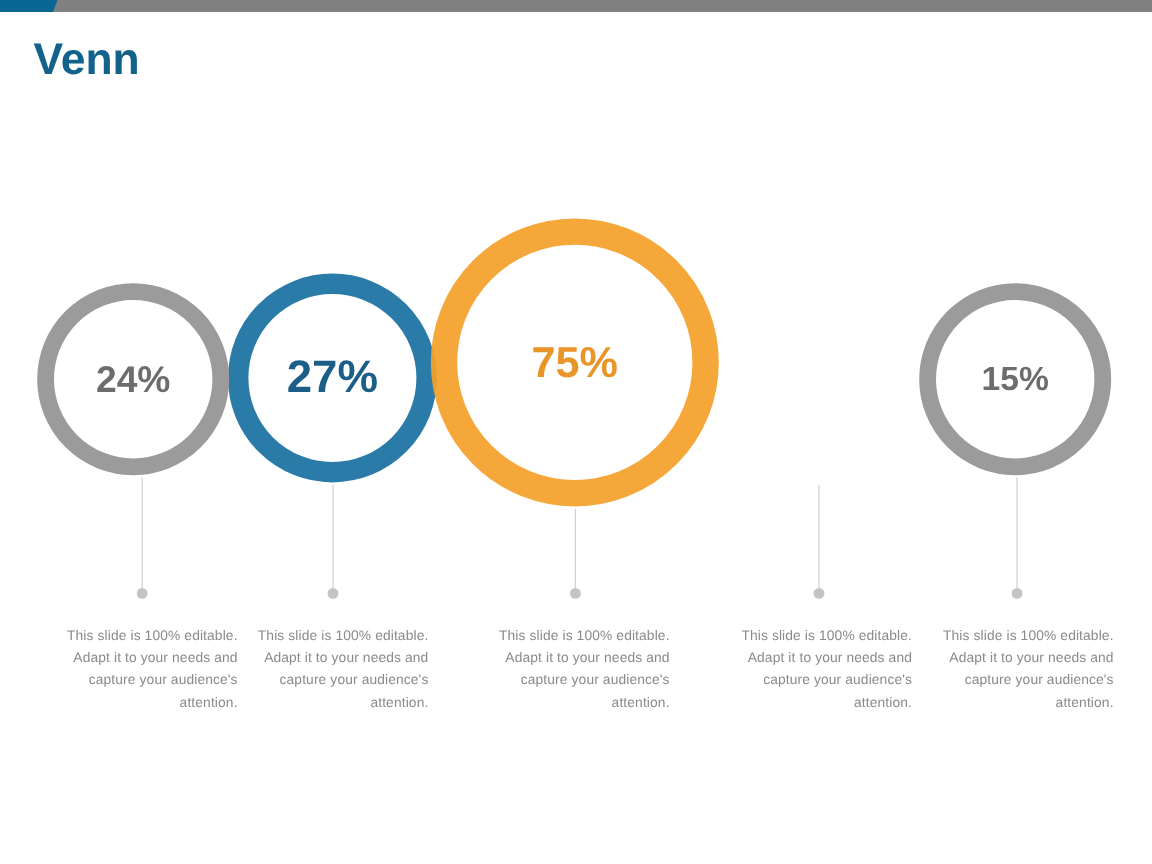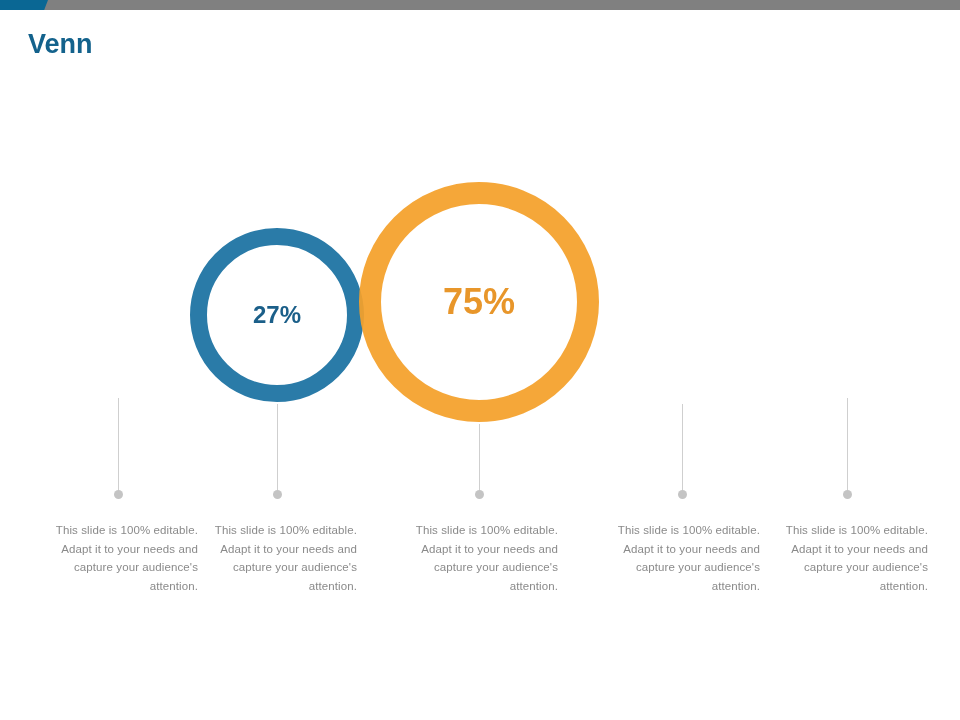--- a/index.html
+++ b/index.html
@@ -32,21 +32,21 @@
     height: 10px;
     background: #0a6794;
     clip-path: polygon(0 0, 100% 0, 92% 100%, 0 100%);
   }
 
   
   .title {
     position: absolute;
     left: 28px;
     top: 30px;
-    font-size: 27px;
+    font-size: 37px;
     font-weight: bold;
     color: #13628c;
     letter-spacing: 0px;
     line-height: 1.1;
   }
 
   
   .stage {
     position: absolute;
     left: 0;
@@ -78,21 +78,21 @@
   }
   .ring-1 .pct { font-size: 31px; color: #6d6d6d; }
 
   
   .ring-2 {
     left: 190px; top: 228px;
     width: 174px; height: 174px;
     border: 17px solid #2a7ba8;
     z-index: 3;
   }
-  .ring-2 .pct { font-size: 24px; color: #1b5f89; }
+  .ring-2 .pct { font-size: 38px; color: #1b5f89; }
 
   
   .ring-3 {
     left: 359px; top: 182px;
     width: 240px; height: 240px;
     border: 22px solid rgba(244,160,42,0.93);
     z-index: 6;
   }
   .ring-3 .pct { font-size: 36px; color: #e8962a; }
 
@@ -165,26 +165,32 @@
 
   <div class="connector" style="left:479px; top:424px; height:68px;"></div>
   <div class="dot" style="left:475px; top:490px;"></div>
 
   <div class="connector" style="left:682px; top:404px; height:88px;"></div>
   <div class="dot" style="left:678px; top:490px;"></div>
 
   <div class="connector" style="left:847px; top:398px; height:94px;"></div>
   <div class="dot" style="left:843px; top:490px;"></div>
 
+  <div class="ring ring-1">
+    <span class="pct">24%</span>
+  </div>
 
   <div class="ring ring-2">
     <span class="pct">27%</span>
   </div>
 
 
+  <div class="ring ring-5">
+    <span class="pct">15%</span>
+  </div>
 
   <div class="ring ring-3">
     <span class="pct">75%</span>
   </div>
 
   <div class="caption cap-1">This slide is 100% editable. Adapt it to your needs and capture your audience's attention.</div>
   <div class="caption cap-2">This slide is 100% editable. Adapt it to your needs and capture your audience's attention.</div>
   <div class="caption cap-3">This slide is 100% editable. Adapt it to your needs and capture your audience's attention.</div>
   <div class="caption cap-4">This slide is 100% editable. Adapt it to your needs and capture your audience's attention.</div>
   <div class="caption cap-5">This slide is 100% editable. Adapt it to your needs and capture your audience's attention.</div>

